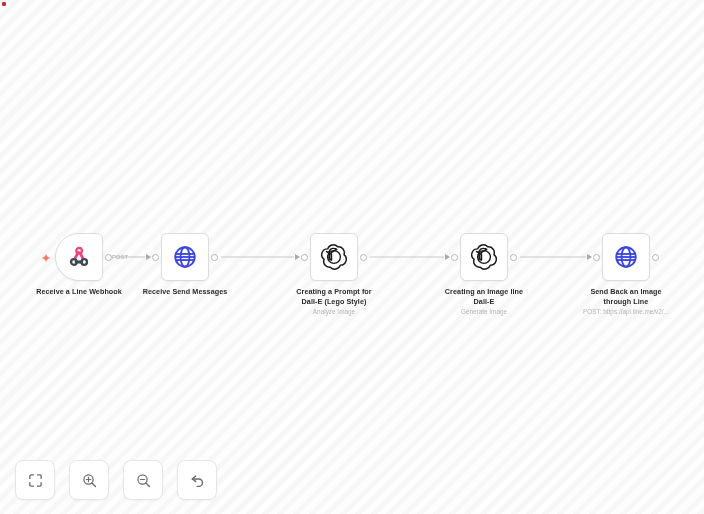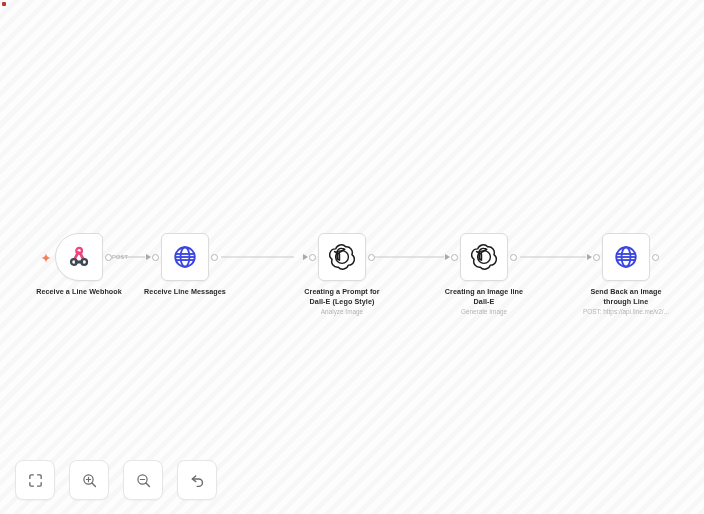--- a/index.html
+++ b/index.html
@@ -238,23 +238,23 @@
     <circle cx="12" cy="12" r="9" fill="none" stroke="#3b45e0" stroke-width="1.7"></circle>
     <ellipse cx="12" cy="12" rx="4.1" ry="9" fill="none" stroke="#3b45e0" stroke-width="1.7"></ellipse>
     <path d="M3.3 9.2 H20.7" stroke="#3b45e0" stroke-width="1.7" fill="none"></path>
     <path d="M3.3 14.8 H20.7" stroke="#3b45e0" stroke-width="1.7" fill="none"></path>
     <path d="M3 12 H21" stroke="#3b45e0" stroke-width="1.7" fill="none"></path>
   </svg>
           </div>
           <div class="in-arrow"></div>
           <div class="port in"></div>
           <div class="port out"></div>
-          <div class="node-label">Receive Line Messages</div>
-        </div>
-        <div class="node" style="left: 318px; top: 233px;">
+          <div class="node-label">Receive Send Messages</div>
+        </div>
+        <div class="node" style="left: 310px; top: 233px;">
           <div class="node-box">
             <svg viewBox="0 0 24 24" xmlns="http://www.w3.org/2000/svg" class="node-icon">
     <path d="M21.2 9.8 A5.4 5.4 0 0 0 15.4 2.6 A5.4 5.4 0 0 0 6.2 4.5 A5.4 5.4 0 0 0 2.8 14.2 A5.4 5.4 0 0 0 8.6 21.4 A5.4 5.4 0 0 0 17.8 19.5 A5.4 5.4 0 0 0 21.2 9.8 Z M12 4.1 a3.9 3.9 0 0 1 2.5 0.9 l-4.6 2.7 a0.95 0.95 0 0 0 -0.47 0.82 v6.3 l-2-1.17 V8.0 A3.93 3.93 0 0 1 12 4.1 Z M5.1 7.0 l4.6 2.66 l-0.01 5.3 l-1.99 -1.16 V8.45 a0.95 0.95 0 0 0 -0.47 -0.82 Z" fill="none" stroke="#1a1a1a" stroke-width="1.35" stroke-linejoin="round"></path>
     <path d="M12 6.1 a5.9 5.9 0 1 0 0 11.8 a5.9 5.9 0 0 0 0 -11.8 Z" fill="none" stroke="#1a1a1a" stroke-width="1.25"></path>
   </svg>
           </div>
           <div class="in-arrow"></div>
           <div class="port in"></div>
           <div class="port out"></div>
           <div class="node-label">Creating a Prompt for

